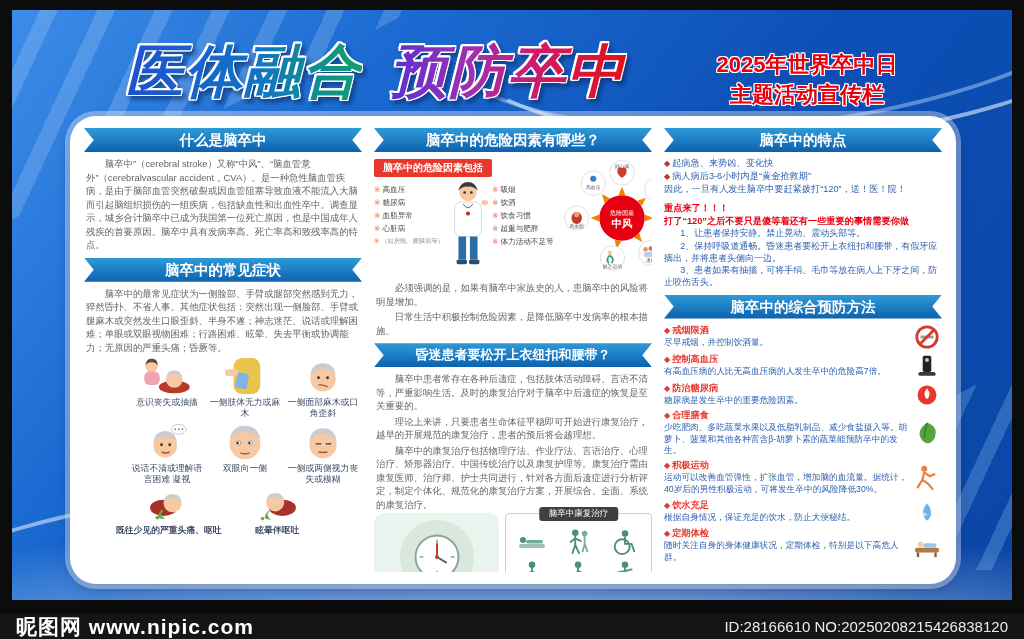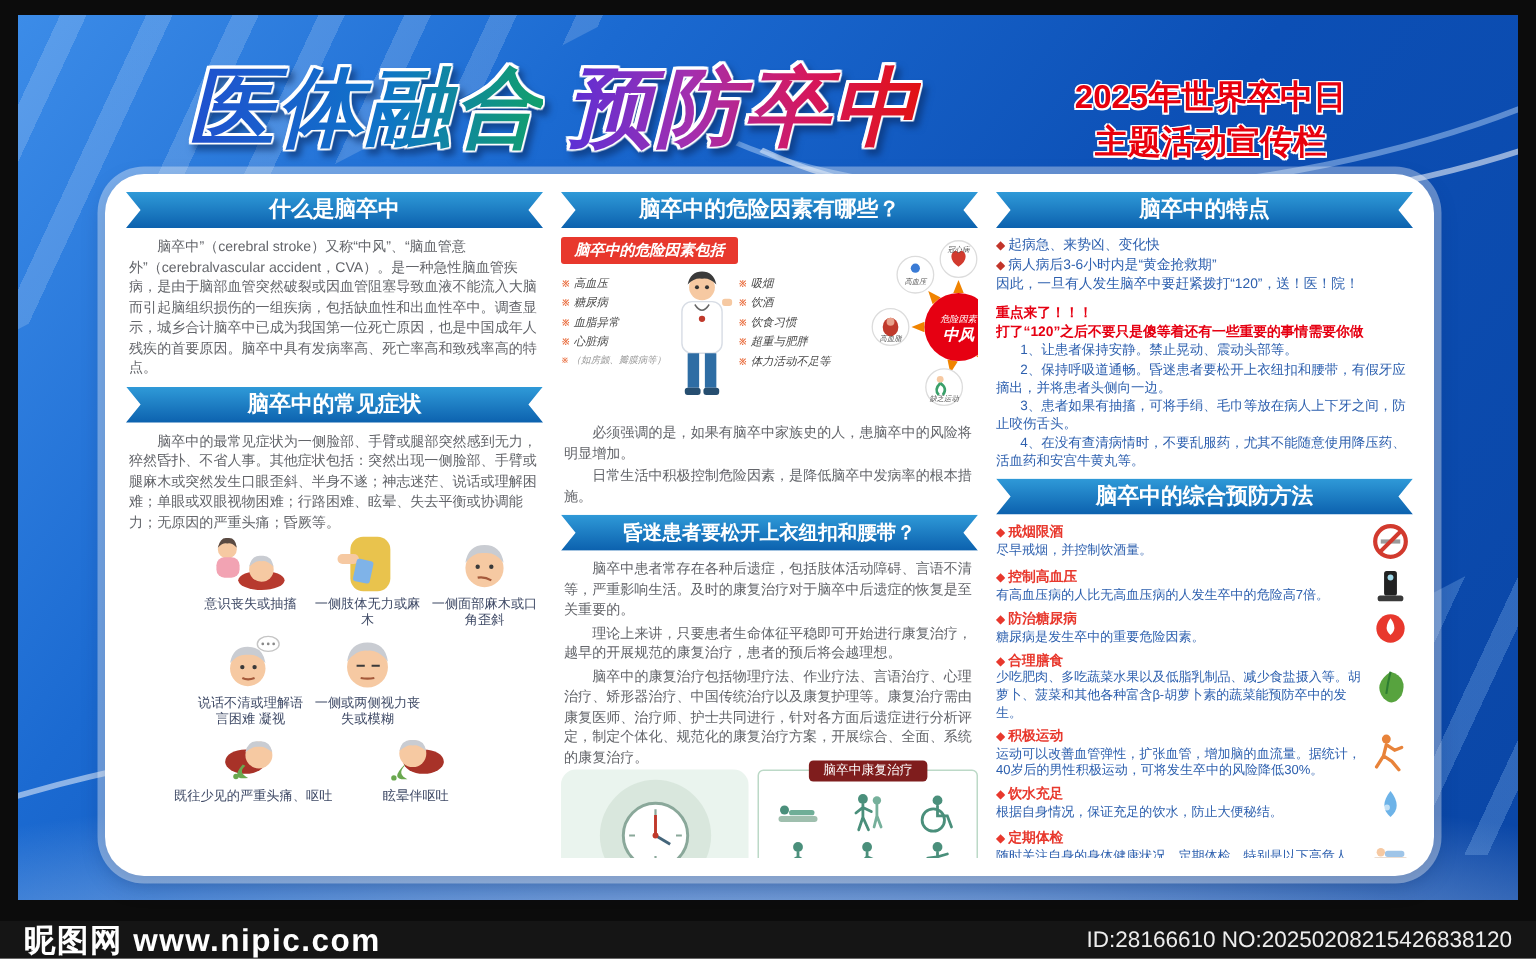--- a/index.html
+++ b/index.html
@@ -21,21 +21,21 @@
   .arc { position:absolute; border:4px solid transparent; border-radius:50%; }
   .arc1 { width:760px; height:300px; right:-180px; top:-170px; border-bottom-color:rgba(255,255,255,.55); transform:rotate(-5deg); }
   .arc2 { width:760px; height:300px; right:-160px; top:-185px; border-bottom-color:rgba(190,220,250,.45); transform:rotate(-7deg); }
   .arc3 { width:900px; height:360px; left:-220px; bottom:-250px; border-top-color:rgba(255,255,255,.5); transform:rotate(-4deg); }
 
   
   .title { position:absolute; left:126px; top:34px; font-size:57px; font-weight:900; font-style:italic;
     letter-spacing:2px; white-space:nowrap; z-index:3; }
   .t1,.t2 { color:#1a5fd0;
     filter:drop-shadow(1.5px 0 0 #fff) drop-shadow(-1.5px 0 0 #fff) drop-shadow(0 1.5px 0 #fff) drop-shadow(0 -1.5px 0 #fff) drop-shadow(3px 4px 2px rgba(8,40,95,.55)); }
-  .t2 { color:#d5175e; margin-left:16px; }
+  .t2 { color:#d5175e; margin-left:28px; }
   @supports ((-webkit-background-clip:text) or (background-clip:text)) {
     .t1 { background:linear-gradient(90deg,#2050cf 0%,#0f74c8 55%,#11a06b 100%);
       -webkit-background-clip:text; background-clip:text; color:transparent; }
     .t2 { background:linear-gradient(90deg,#5b2fd5 0%,#a42fae 35%,#d5175e 68%,#e21212 100%);
       -webkit-background-clip:text; background-clip:text; color:transparent; }
   }
   .subtitle { position:absolute; left:668px; top:50px; width:278px; text-align:center; z-index:3;
     color:#e8000d; font-weight:900; font-size:22px; line-height:1.35;
     text-shadow:1px 0 0 #fff,-1px 0 0 #fff,0 1px 0 #fff,0 -1px 0 #fff,1px 1px 0 #fff,-1px 1px 0 #fff,1px -1px 0 #fff,-1px -1px 0 #fff; }
 
@@ -50,38 +50,38 @@
     clip-path:polygon(0 0,100% 0,96.5% 50%,100% 100%,0 100%,3.5% 50%); margin-bottom:5px; }
   .banner.small { font-size:13px; }
 
   .para { font-size:9.4px; line-height:1.44; color:#63656a; text-indent:2em; margin:2px 2px 6px; }
   .para.tight { margin-bottom:2px; }
 
   
   .sym-grid { display:grid; grid-template-columns:repeat(3,1fr); row-gap:3px; margin-top:2px;margin-left:44px; }
   .sym { display:flex; flex-direction:column; align-items:center; }
   .scap { font-size:8.8px; color:#3f4a66; text-align:center; line-height:1.25; margin-top:1px; }
-  .sym2-grid { display:grid; grid-template-columns:1fr 1fr; width:78%; margin:3px auto 0; }
+  .sym2-grid { display:grid; grid-template-columns:1fr 1fr; width:78%; margin:3px auto 0;font-weight:bold; }
 
   
   .tag { display:inline-block; background:#e8382d; color:#fff; font-size:10px; font-weight:bold;
     padding:2px 9px; border-radius:2px; margin:1px 0 3px; position:relative; }
   .tag::after { content:""; position:absolute; left:10px; bottom:-5px; border:5px solid transparent; border-top-color:#e8382d; border-left-width:3px; border-right-width:3px; }
-  .risk-row { display:flex; gap:19px;font-style:italic; }
+  .risk-row { display:flex; gap:2px; }
   .risk-left { flex:1 1 0; }
   .doctor-flex { display:flex; align-items:flex-start; gap:2px; }
   .flist { list-style:none; font-size:7.6px; color:#4a4a4a; margin-top:2px; }
   .flist li { margin:3px 0; white-space:nowrap; }
   .flist li::before { content:"※ "; color:#e96a3a; }
   .fnote { font-size:6.3px; color:#9a9a9a; }
   .diagram-wrap { flex:0 0 132px; }
   .illus-row { display:flex; gap:6px; margin-top:2px; }
   .clockbox { flex:0 0 45%; background:#eaf4ee; border-radius:10px; padding:3px 2px 4px; text-align:center; }
   .rehabbox { flex:1 1 0; border:1px solid #bcd9c7; border-radius:4px; position:relative; padding:10px 4px 4px; background:#fff; }
-  .rehablabel { position:absolute; top:-7px; left:50%; transform:translateX(-50%); background:#7f1d1d; color:#fff;
+  .rehablabel { position:absolute; top:-7px; left:50%; transform:translateX(-50%); background:#404040; color:#fff;
     font-size:8.5px; padding:1px 10px; border-radius:3px; white-space:nowrap; }
   .figs { display:grid; grid-template-columns:repeat(3,1fr); gap:4px 2px; justify-items:center; margin-top:4px; }
 
   
   .tline { font-size:9.2px; color:#2c5fae; line-height:1.4; }
   .tline.b::before { content:"◆"; color:#c2342a; margin-right:2px; font-size:8px; }
   .red { color:#e60012; font-weight:bold; font-size:9.2px; line-height:1.4; }
   .gap { height:6px; }
   .step { font-size:9px; color:#2c5fae; line-height:1.36; text-indent:1.8em; }
   .prev { display:flex; align-items:center; gap:4px; margin-bottom:3.5px; }
@@ -172,20 +172,34 @@
             <circle cx="16" cy="25" r="1.6" fill="#3a3a3a"></circle>
               <circle cx="25" cy="25" r="1.6" fill="#3a3a3a"></circle>
             <path d="M16 33 Q20 35 25 33" stroke="#a4593a" stroke-width="1.6" fill="none"></path>
             <ellipse cx="35" cy="8" rx="8" ry="5.5" fill="#fff" stroke="#c5c5c5"></ellipse>
             <circle cx="31" cy="8" r="1" fill="#888"></circle>
               <circle cx="35" cy="8" r="1" fill="#888"></circle>
               <circle cx="39" cy="8" r="1" fill="#888"></circle>
           </svg>
         </span>
         <span class="scap">说话不清或理解语言困难 凝视</span>
+      </div>
+      <div class="sym">
+        <span>
+          <svg width="46" height="40" viewBox="0 0 46 44">
+            <circle cx="23" cy="24" r="17" fill="#f6c9a2"></circle>
+            <path d="M6 19 Q9 4 23 4 Q37 4 40 19 Q32 10 23 11 Q14 10 6 19Z" fill="#c9ccd2"></path>
+            <circle cx="16" cy="23" r="2.4" fill="#fff" stroke="#999"></circle>
+              <circle cx="15" cy="23" r="1.3" fill="#3a3a3a"></circle>
+            <circle cx="29" cy="23" r="2.4" fill="#fff" stroke="#999"></circle>
+              <circle cx="28" cy="23" r="1.3" fill="#3a3a3a"></circle>
+            <path d="M18 34 Q23 36 28 34" stroke="#a4593a" stroke-width="1.6" fill="none"></path>
+          </svg>
+        </span>
+        <span class="scap">双眼向一侧</span>
       </div>
       <div class="sym">
         <span>
           <svg width="42" height="40" viewBox="0 0 44 44">
             <circle cx="22" cy="25" r="15" fill="#f6c9a2"></circle>
             <path d="M7 21 Q9 7 22 7 Q35 7 37 21 Q30 12 22 13 Q14 12 7 21Z" fill="#c9ccd2"></path>
             <path d="M14 24 h6 M25 24 h6" stroke="#3a3a3a" stroke-width="1.5"></path>
             <path d="M17 33 Q22 34 27 33" stroke="#a4593a" stroke-width="1.6" fill="none"></path>
           </svg>
         </span>
@@ -414,21 +428,20 @@
 
     <div class="tline b">起病急、来势凶、变化快</div>
     <div class="tline b">病人病后3-6小时内是“黄金抢救期”</div>
     <div class="tline">因此，一旦有人发生脑卒中要赶紧拨打“120”，送！医！院！</div>
     <div class="gap"></div>
     <div class="red">重点来了！！！</div>
     <div class="red">打了“120”之后不要只是傻等着还有一些重要的事情需要你做</div>
     <div class="step">1、让患者保持安静。禁止晃动、震动头部等。</div>
     <div class="step">2、保持呼吸道通畅。昏迷患者要松开上衣纽扣和腰带，有假牙应摘出，并将患者头侧向一边。</div>
     <div class="step">3、患者如果有抽搐，可将手绢、毛巾等放在病人上下牙之间，防止咬伤舌头。</div>
-    <div class="step">4、在没有查清病情时，不要乱服药，尤其不能随意使用降压药、活血药和安宫牛黄丸等。</div>
     <div class="gap"></div>
 
     <div class="banner"><span>脑卒中的综合预防方法</span></div>
 
     <div class="prev">
       <div class="ptxt">
         <div class="ph">戒烟限酒</div>
         <div class="pb">尽早戒烟，并控制饮酒量。</div>
       </div>
       <span class="picon">

